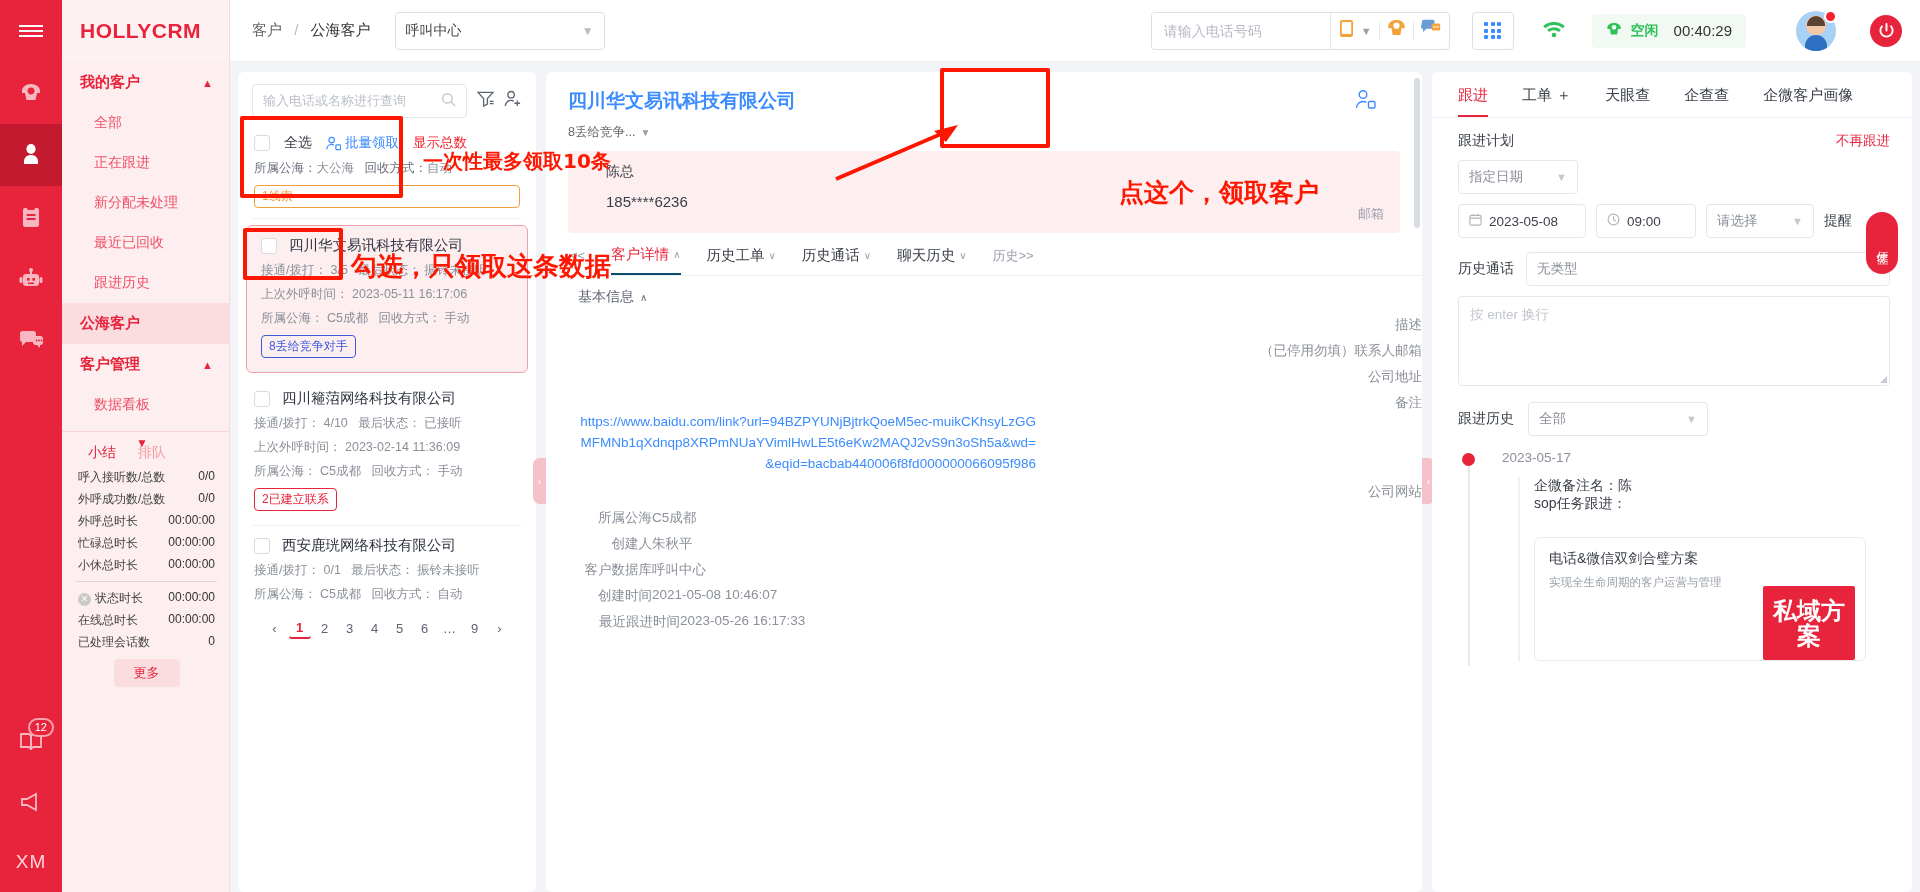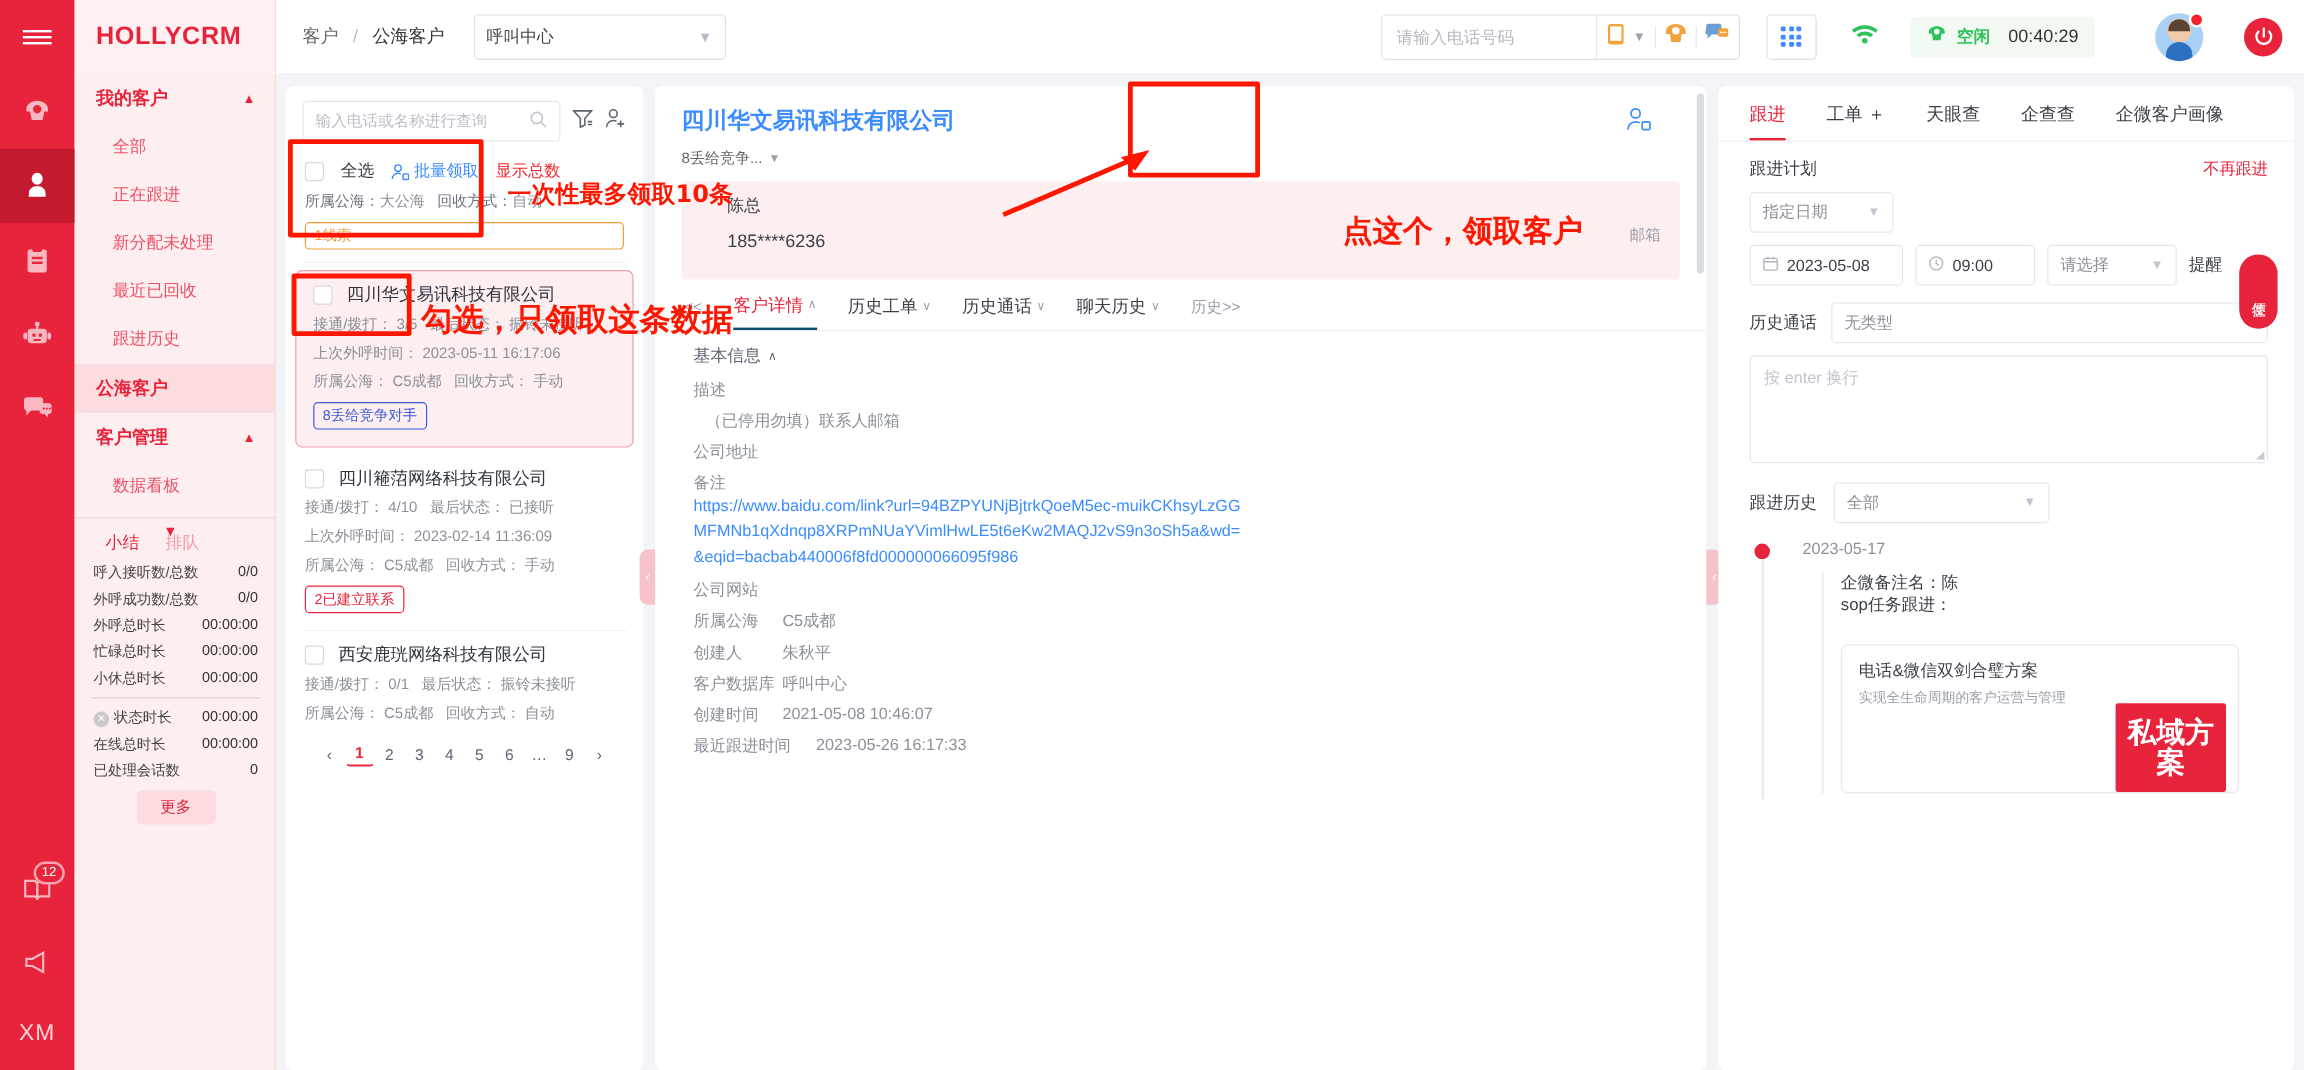--- a/index.html
+++ b/index.html
@@ -190,35 +190,35 @@
   .claim-btn-box {
     position:absolute; right:28px; top:8px; width:56px; height:40px;
     display:flex; align-items:center; justify-content:center; color:#3b8cff; font-size:20px; cursor:pointer;
   }
   .contact-band {
     margin:10px 22px 0; background:#fdeef0; border-radius:4px; padding:12px 0 12px 38px;
     position:relative; min-height:82px;
   }
   .contact-band .nm { font-size:14px; color:#3a3f48; }
   .contact-band .ph { font-size:15px; color:#3a3f48; margin-top:12px; }
-  .contact-band .email { position:absolute; right:16px; bottom:28px; color:#9aa0aa; font-size:13px; }
+  .contact-band .email { position:absolute; right:16px; bottom:10px; color:#9aa0aa; font-size:13px; }
 
   .dtabs { display:flex; align-items:center; gap:26px; padding:12px 0 0 24px; border-bottom:1px solid #eef0f3; }
   .dtab { font-size:14.5px; color:#3a3f48; padding-bottom:9px; cursor:pointer; display:flex; align-items:center; gap:4px;}
   .dtab.on { color:#e8243c; border-bottom:2px solid #0c4a6e; }
   .dtab .cv { font-size:10px; color:#9aa0aa; }
   .dtab.mini { color:#9aa0aa; font-size:13px; }
 
   .sect-head { display:flex; align-items:center; gap:6px; padding:12px 0 2px 32px; color:#5d6472; font-size:14px; }
   .sect-head .cv { font-size:10px; }
   .fld { padding:8px 0 0 32px; font-size:13.5px; color:#8b9099; }
   .fld.row2 { display:flex; }
   .fld .k { width:74px; flex:0 0 74px; }
   .link-url { color:#3b8cff; font-size:13.5px; line-height:1.55; word-break:break-all; padding-left:32px; max-width:490px; display:block; }
-  .detail-body { overflow:hidden; flex:1; }
+  .detail-body { overflow:hidden; flex:1;text-align:right; }
 
   .collapse-handle {
     position:absolute; width:13px; height:46px; background:#f5c2c9; border-radius:7px 0 0 7px;
     top:386px; left:-13px; color:#fff; display:flex; align-items:center; justify-content:center;
     font-size:11px; cursor:pointer;
   }
   .collapse-handle.right-edge { left:auto; right:-13px; border-radius:0 7px 7px 0; }
 
   
   .col-follow { width:480px; flex:0 0 480px; background:#fff; border-radius:6px; position:relative; display:flex; flex-direction:column;}

